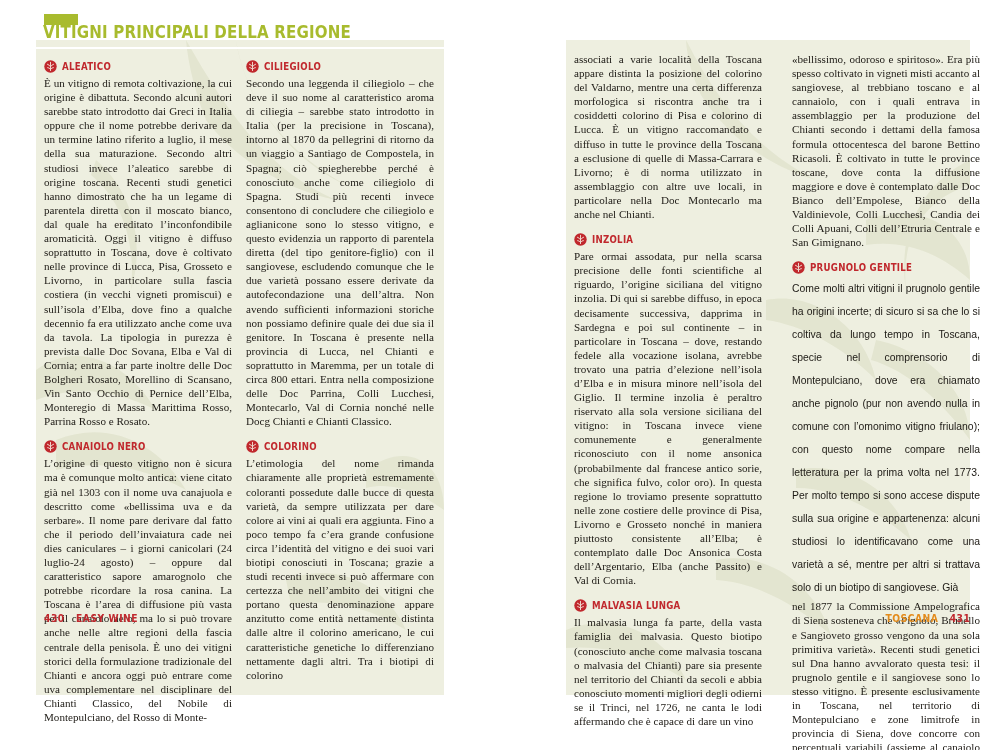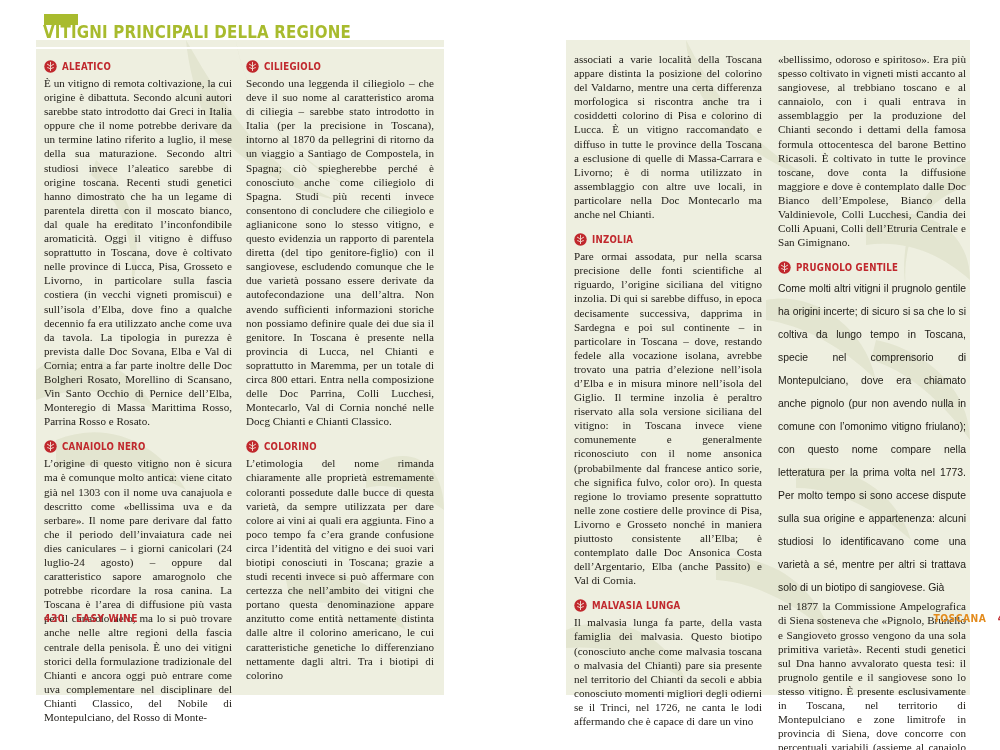--- a/index.html
+++ b/index.html
@@ -18,21 +18,20 @@
     width: 1000px;
     height: 750px;
     background: #ffffff;
   }
   
   .page {
     position: absolute;
     top: 0;
     height: 656px;
     background: #ffffff;
-    padding-left: 48px;
   }
   .page-left  { left: 0;   width: 500px; }
   .page-right { left: 500px; width: 500px; }
 
   .tint {
     position: absolute;
     background: #eeefe0;
     overflow: hidden;
   }
   
@@ -295,21 +294,21 @@
             <circle cx="6.5" cy="6.5" r="6.2" fill="#c0282d"></circle>
             <path d="M6.5 2.3 L6.5 10.6 M3.4 4.2 C4.6 4.6 5.5 5.3 6.1 6.3 M9.6 4.2 C8.4 4.6 7.5 5.3 6.9 6.3 M3.6 7.6 C4.7 7.7 5.6 8.2 6.1 8.9 M9.4 7.6 C8.3 7.7 7.4 8.2 6.9 8.9" stroke="#f4efe2" stroke-width="0.85" fill="none" stroke-linecap="round"></path>
           </svg>
         </span>
         <span class="grape-label">MALVASIA LUNGA</span>
       </div>
 
       <p class="body">Il malvasia lunga fa parte, della vasta famiglia dei malvasia. Questo biotipo (conosciuto anche come malvasia toscana o malvasia del Chianti) pare sia presente nel territorio del Chianti da secoli e abbia conosciuto momenti migliori degli odierni se il Trinci, nel 1726, ne canta le lodi affermando che è capace di dare un vino</p>
     </div>
 
-    <div class="col col-4" style="left:278px;">
+    <div class="col col-4" style="left:292px;">
 
       <p class="body">«bellissimo, odoroso e spiritoso». Era più spesso coltivato in vigneti misti accanto al sangiovese, al trebbiano toscano e al cannaiolo, con i quali entrava in assemblaggio per la produzione del Chianti secondo i dettami della famosa formula ottocentesca del barone Bettino Ricasoli. È coltivato in tutte le province toscane, dove conta la diffusione maggiore e dove è contemplato dalle Doc Bianco dell’Empolese, Bianco della Valdinievole, Colli Lucchesi, Candia dei Colli Apuani, Colli dell’Etruria Centrale e San Gimignano.</p>
 
       <div class="grape-head">
         <span class="grape-icon">
           <svg width="13" height="13" viewBox="0 0 13 13">
             <circle cx="6.5" cy="6.5" r="6.2" fill="#c0282d"></circle>
             <path d="M6.5 2.3 L6.5 10.6 M3.4 4.2 C4.6 4.6 5.5 5.3 6.1 6.3 M9.6 4.2 C8.4 4.6 7.5 5.3 6.9 6.3 M3.6 7.6 C4.7 7.7 5.6 8.2 6.1 8.9 M9.4 7.6 C8.3 7.7 7.4 8.2 6.9 8.9" stroke="#f4efe2" stroke-width="0.85" fill="none" stroke-linecap="round"></path>
           </svg>
         </span>

